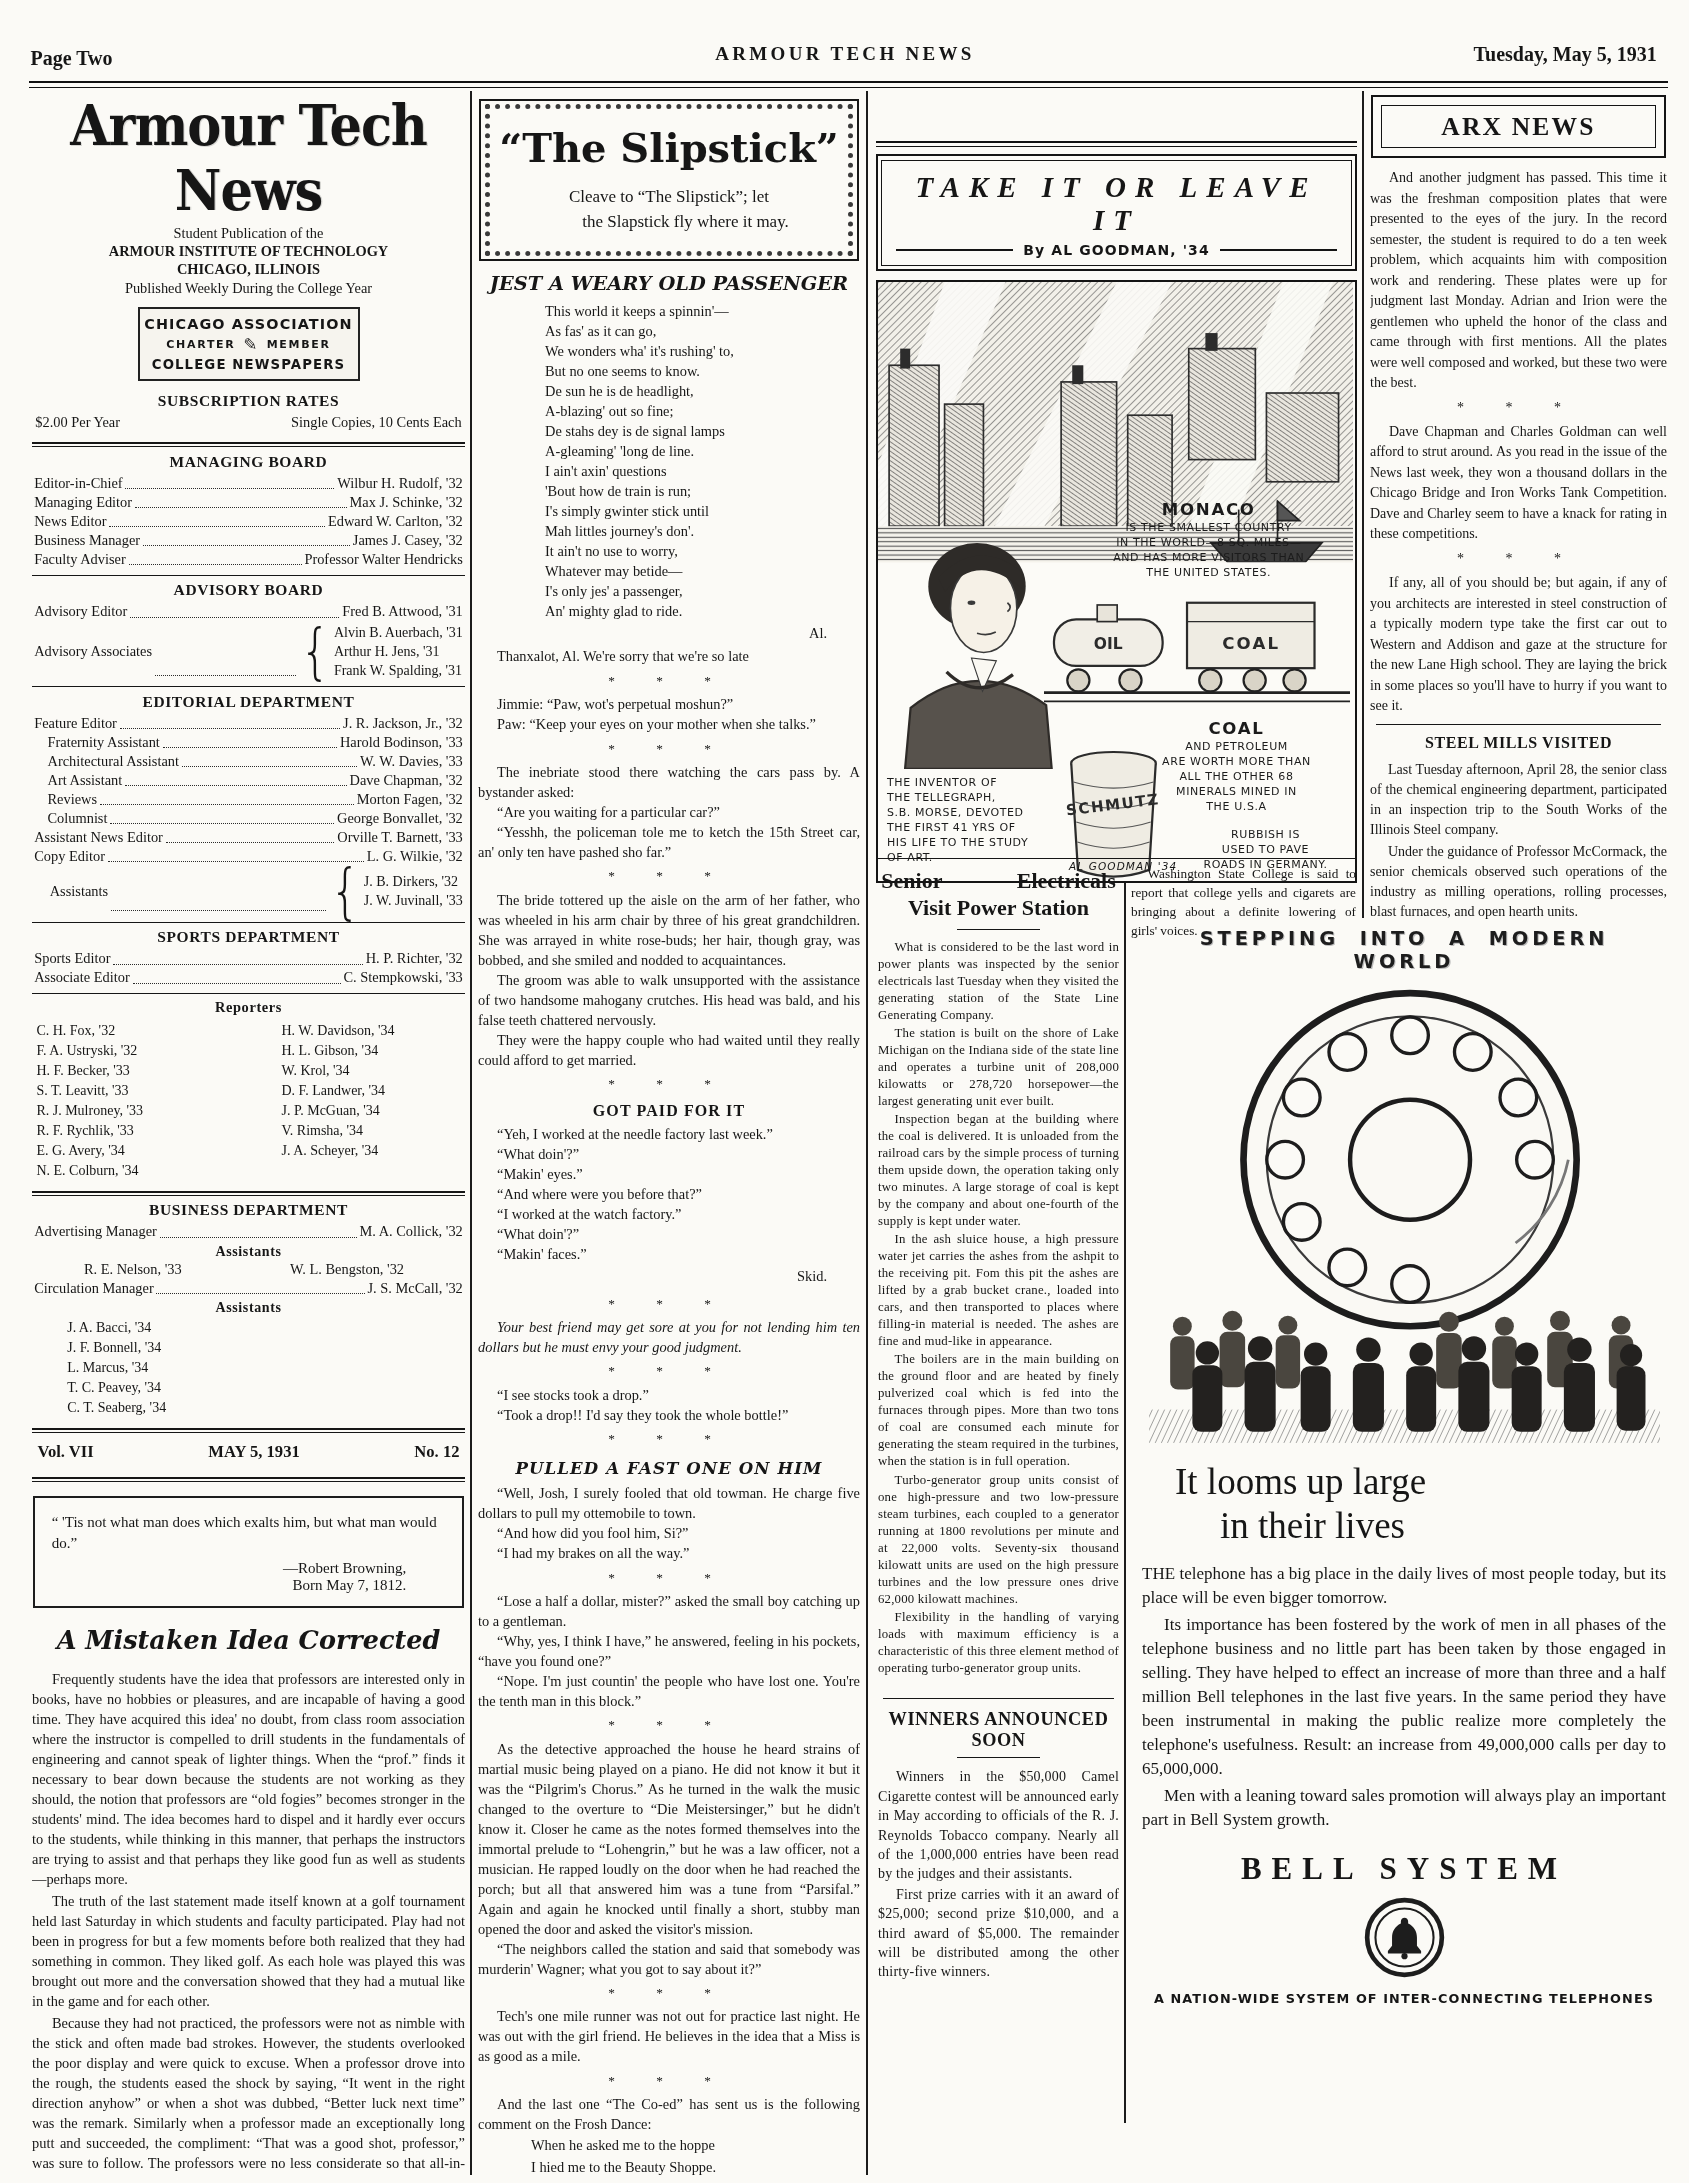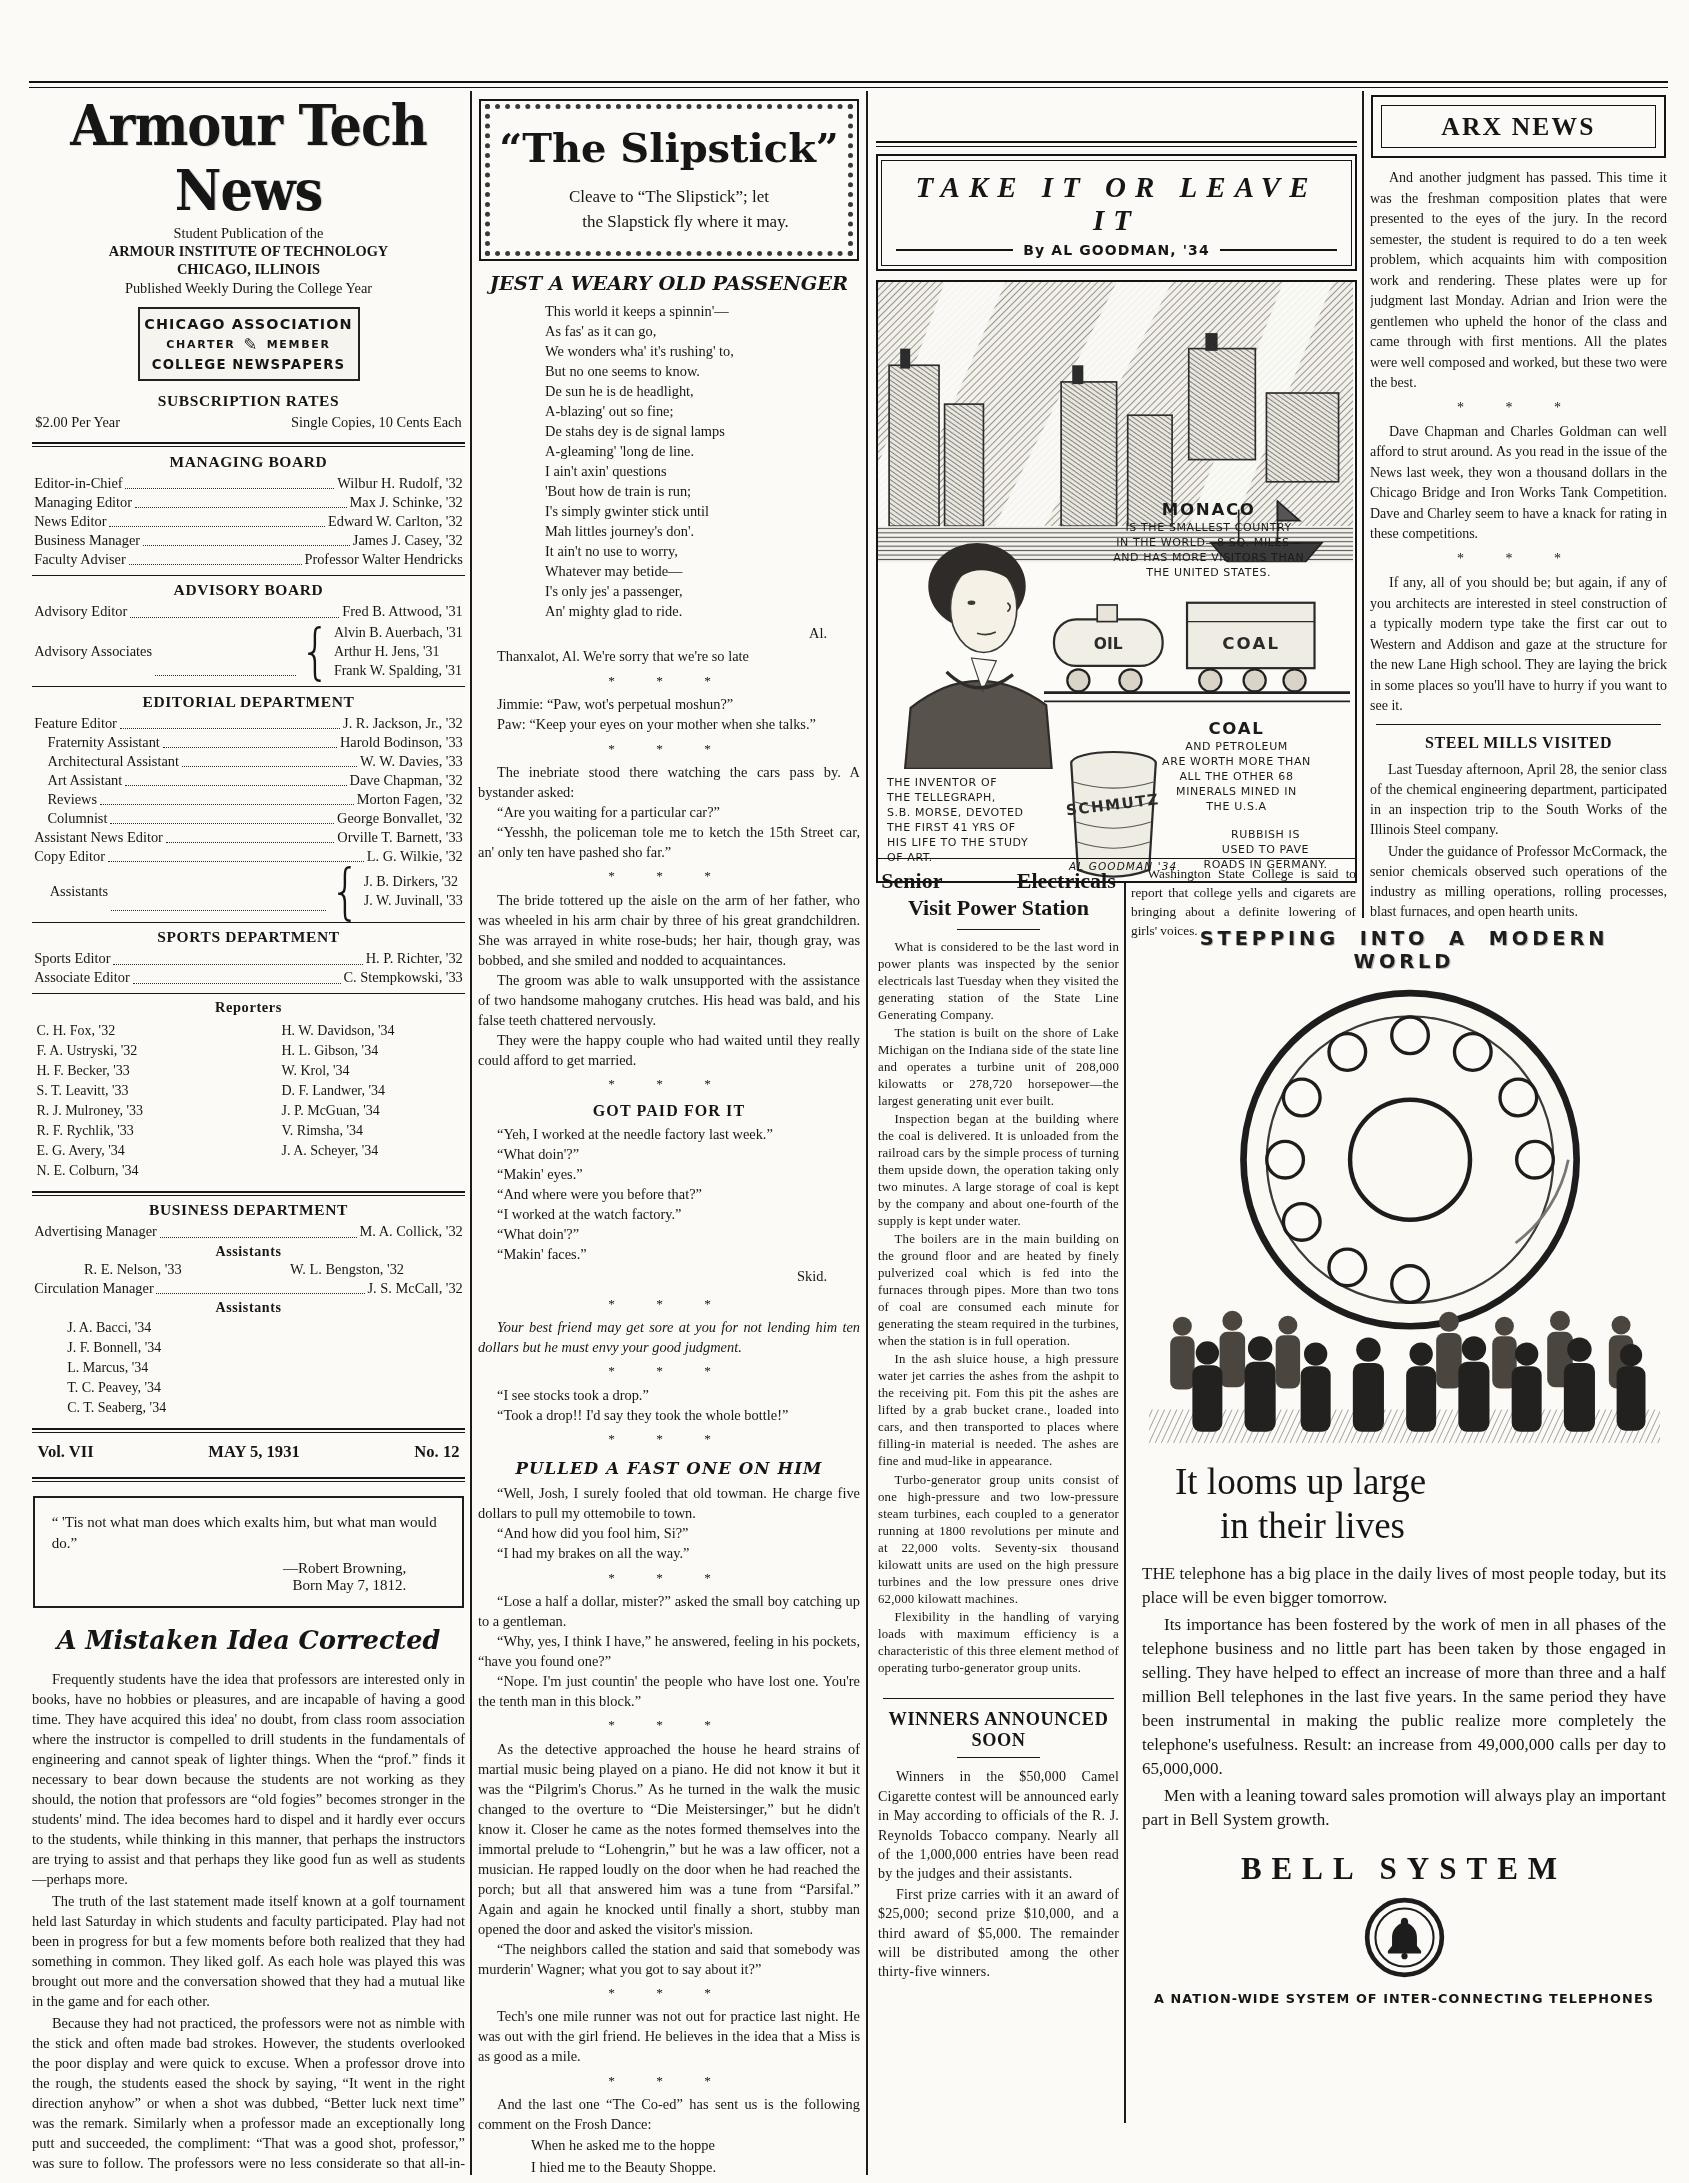--- a/index.html
+++ b/index.html
@@ -136,20 +136,25 @@
   .ad-brand{text-align:center;font-weight:bold;font-size:31px;letter-spacing:10px;margin-top:19px}
   .ad-logo{text-align:center;margin-top:9px}
   .ad-tag{font-family:"DejaVu Sans",sans-serif;font-weight:bold;font-size:12.8px;letter-spacing:1.1px;
           text-align:center;margin-top:10px}
 </style>
 </head>
 <body>
 
 <div class="page">
 
+  <div class="pagehead">
+    <span class="ph-left">Page Two</span>
+    <span class="ph-center">ARMOUR TECH NEWS</span>
+    <span class="ph-right">Tuesday, May 5, 1931</span>
+  </div>
   <div class="toprule"></div>
 
   <div class="vrule" style="left:470px;top:91px;height:2084px"></div>
   <div class="vrule" style="left:866px;top:91px;height:2084px"></div>
   <div class="vrule" style="left:1362px;top:91px;height:827px"></div>
   <div class="vrule" style="left:1124px;top:858px;height:1265px"></div>
 
   <div class="col col1">
     <div class="logo">Armour Tech News</div>
     <div class="msub">Student Publication of the</div>
@@ -584,22 +589,22 @@
     <div class="senior-head1">
       <span>Senior</span>
       <span>Electricals</span>
     </div>
     <div class="senior-head2">Visit Power Station</div>
     <div class="shrule"></div>
     <div>
         <p class="para">What is considered to be the last word in power plants was inspected by the senior electricals last Tuesday when they visited the generating station of the State Line Generating Company.</p>
         <p class="para">The station is built on the shore of Lake Michigan on the Indiana side of the state line and operates a turbine unit of 208,000 kilowatts or 278,720 horsepower—the largest generating unit ever built.</p>
         <p class="para">Inspection began at the building where the coal is delivered. It is unloaded from the railroad cars by the simple process of turning them upside down, the operation taking only two minutes. A large storage of coal is kept by the company and about one-fourth of the supply is kept under water.</p>
+        <p class="para">In the ash sluice house, a high pressure water jet carries the ashes from the ashpit to the receiving pit. Fom this pit the ashes are lifted by a grab bucket crane., loaded into cars, and then transported to places where filling-in material is needed. The ashes are fine and mud-like in appearance.</p>
         <p class="para">The boilers are in the main building on the ground floor and are heated by finely pulverized coal which is fed into the furnaces through pipes. More than two tons of coal are consumed each minute for generating the steam required in the turbines, when the station is in full operation.</p>
-        <p class="para">In the ash sluice house, a high pressure water jet carries the ashes from the ashpit to the receiving pit. Fom this pit the ashes are lifted by a grab bucket crane., loaded into cars, and then transported to places where filling-in material is needed. The ashes are fine and mud-like in appearance.</p>
         <p class="para">Turbo-generator group units consist of one high-pressure and two low-pressure steam turbines, each coupled to a generator running at 1800 revolutions per minute and at 22,000 volts. Seventy-six thousand kilowatt units are used on the high pressure turbines and the low pressure ones drive 62,000 kilowatt machines.</p>
         <p class="para">Flexibility in the handling of varying loads with maximum efficiency is a characteristic of this three element method of operating turbo-generator group units.</p>
       </div>
     <div class="winners">
       <div class="wrule"></div>
       <h3>WINNERS ANNOUNCED SOON</h3>
       <div class="wrule short"></div>
       <div>
           <p class="para">Winners in the $50,000 Camel Cigarette contest will be announced early in May according to officials of the R. J. Reynolds Tobacco company. Nearly all of the 1,000,000 entries have been read by the judges and their assistants.</p>
           <p class="para">First prize carries with it an award of $25,000; second prize $10,000, and a third award of $5,000. The remainder will be distributed among the other thirty-five winners.</p>

